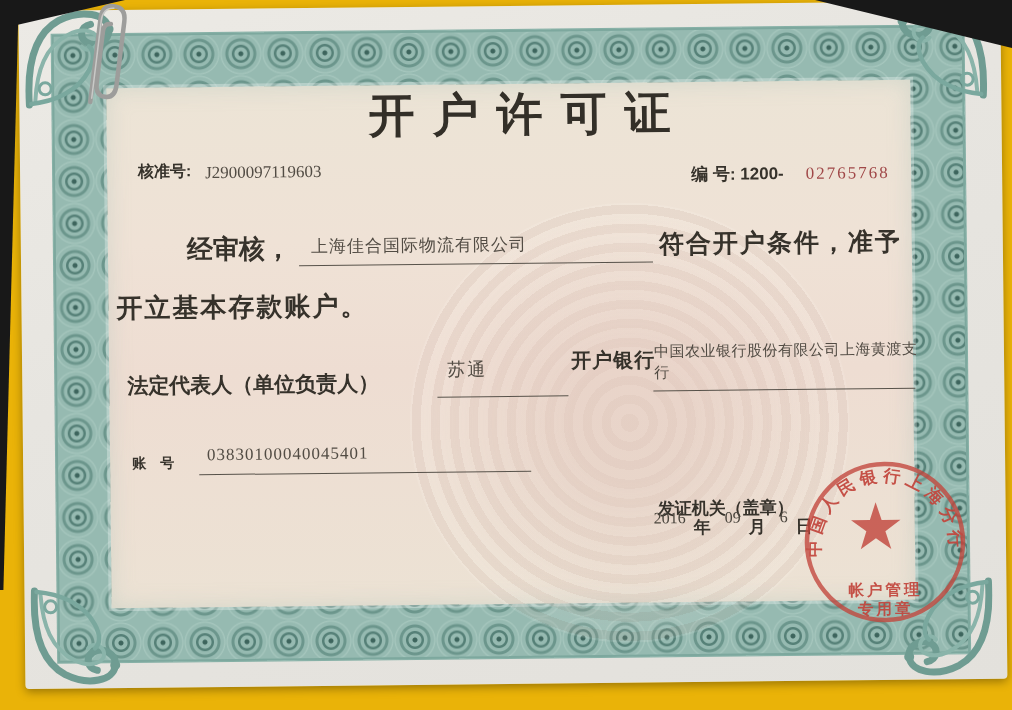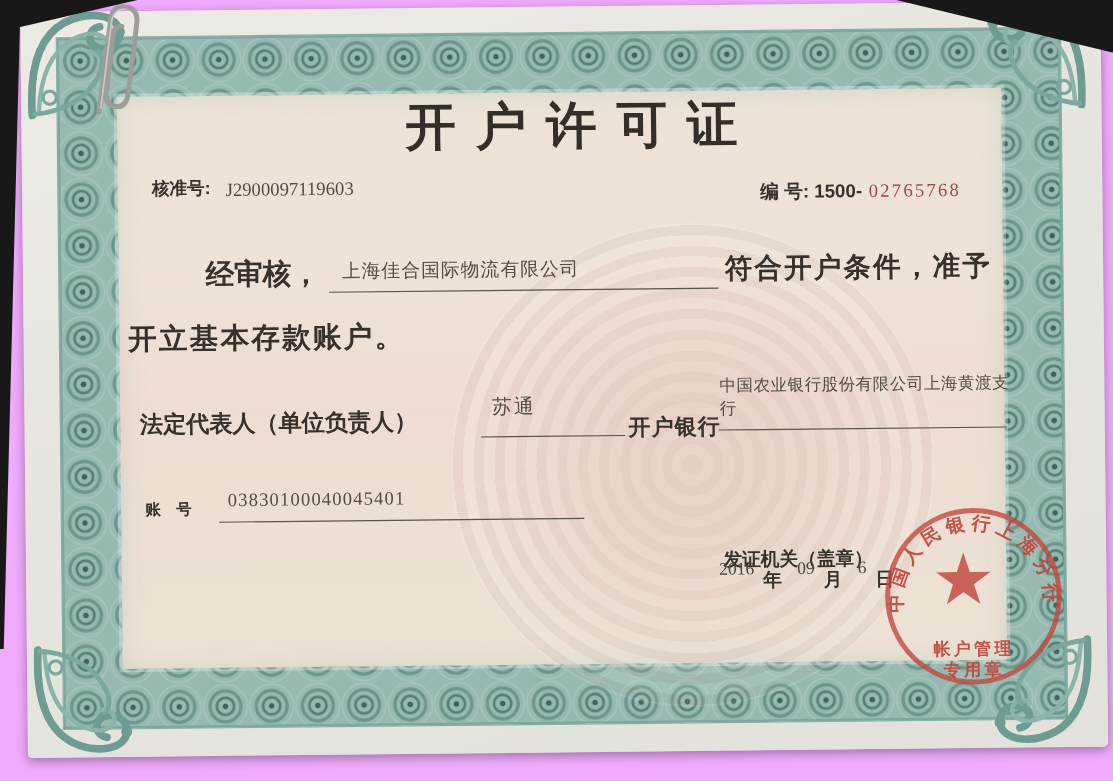--- a/index.html
+++ b/index.html
@@ -1,21 +1,21 @@
 <!DOCTYPE html>
 <html><head>
 <meta charset="utf-8">
 <style>
   html,body{margin:0;padding:0;}
   body{
     width:1012px;height:710px;overflow:hidden;
     font-family:"Liberation Sans",sans-serif;
     background:#d6d7d8;
   }
-  .photo{position:relative;width:1012px;height:710px;background:#f0abfc;overflow:hidden;}
+  .photo{position:relative;width:1012px;height:710px;background:#eab308;overflow:hidden;}
 
   
   .rot{position:absolute;inset:0;transform:rotate(-0.6deg);transform-origin:50% 50%;}
   .paper{
     position:absolute;left:22px;top:6px;width:982px;height:678px;
     background:linear-gradient(160deg,#eceae5 0%,#e7e5e0 40%,#e3e1dc 100%);
     border-radius:4px;box-shadow:0 3px 10px rgba(0,0,0,0.35);
   }
   
   .frame{
@@ -54,32 +54,32 @@
   .serif{font-family:"Liberation Serif",serif;font-weight:400;color:#524c44;}
 
   .title{
     left:256px;top:84px;width:550px;text-align:center;
     font-family:"Liberation Serif",serif;font-weight:700;
     font-size:46px;letter-spacing:18px;color:#332f28;
   }
   .approval-label{left:140px;top:158px;font-size:16px;}
   .approval-value{left:207px;top:160px;font-size:17px;}
   .serial{left:693px;top:165px;font-size:17px;}
-  .serial .num{color:#a04848;font-family:"Liberation Serif",serif;letter-spacing:2px;margin-left:6px;}
+  .serial .num{color:#a04848;font-family:"Liberation Serif",serif;letter-spacing:2px;margin-left:22px;}
 
   .review-prefix{left:188px;top:229px;font-size:26px;}
   .company-line{left:300px;top:232px;width:354px;height:31px;border-bottom:1.5px solid #57524a;}
   .company-name{left:312px;top:233px;font-size:17px;letter-spacing:1px;}
   .review-suffix{left:660px;top:229px;font-size:25px;letter-spacing:2px;}
   .review-line2{left:117px;top:287px;font-size:26px;letter-spacing:2px;}
 
   .rep-label{left:127px;top:368px;font-size:21px;}
   .rep-line{left:437px;top:366px;width:131px;height:30px;border-bottom:1.5px solid #57524a;}
   .rep-name{left:447px;top:357px;font-size:18px;letter-spacing:2px;}
-  .bank-label{left:571px;top:376px;font-size:20px;letter-spacing:1px;}
+  .bank-label{left:571px;top:348px;font-size:20px;letter-spacing:1px;}
   .bank-name{left:654px;top:343px;width:268px;font-size:15px;line-height:21px;white-space:normal;letter-spacing:0.5px;}
   .bank-line{left:653px;top:362px;width:262px;height:30px;border-bottom:1.5px solid #57524a;}
 
   .acct-label{left:131px;top:451px;font-size:14px;}
   .acct-line{left:198px;top:442px;width:332px;height:29px;border-bottom:1.5px solid #57524a;}
   .acct-value{left:206px;top:442px;font-size:17px;letter-spacing:1px;}
 
   .issuer-label{left:656px;top:499px;font-size:17px;}
   .dateline{left:652px;top:518px;display:inline-flex;align-items:flex-end;}
   .dateline .dnum{font-family:"Liberation Serif",serif;color:#4b463e;font-size:16px;position:relative;top:-12px;}
@@ -131,21 +131,21 @@
     <div class="inner">
       <div class="watermark"></div>
     </div>
 
     <div class="t title">开户许可证</div>
 
     <div class="t lbl approval-label">核准号:</div>
     <div class="t serif approval-value">J2900097119603</div>
 
     <div class="t serial">
-      <span class="lbl">编 号: 1500-</span><span class="num">02765768</span>
+      <span class="lbl">编 号: 1200-</span><span class="num">02765768</span>
     </div>
 
     <div class="t lbl review-prefix">经审核，</div>
     <div class="t company-line"></div>
     <div class="t serif company-name">上海佳合国际物流有限公司</div>
     <div class="t lbl review-suffix">符合开户条件，准予</div>
     <div class="t lbl review-line2">开立基本存款账户。</div>
 
     <div class="t lbl rep-label">法定代表人（单位负责人）</div>
     <div class="t rep-line"></div>

